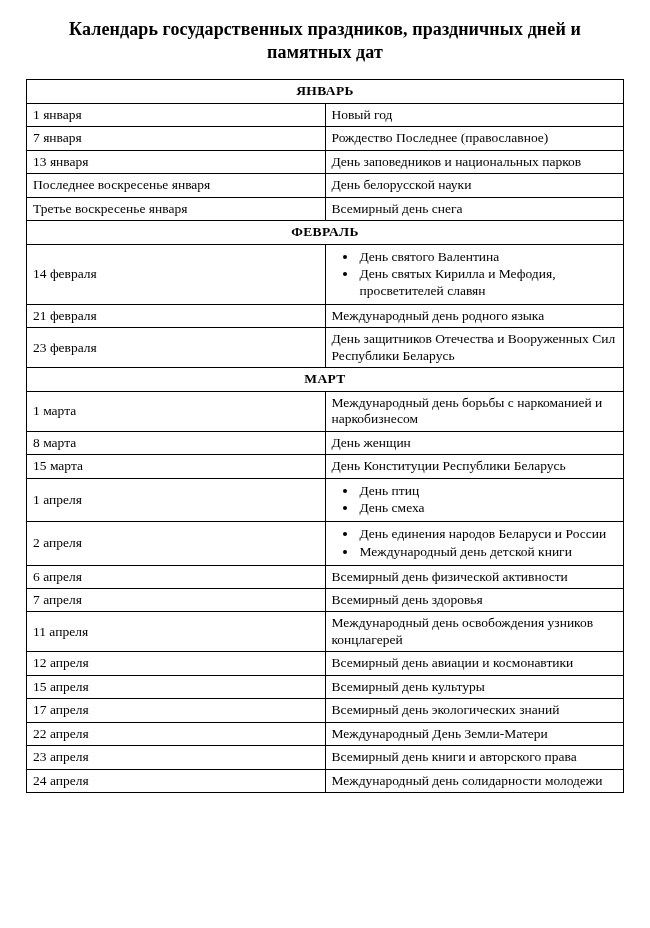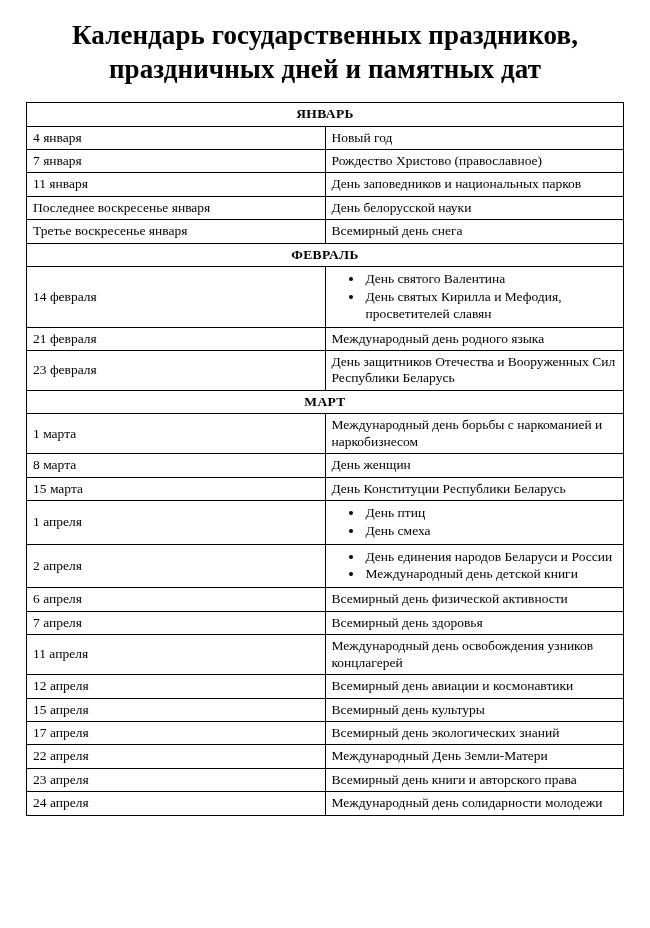--- a/index.html
+++ b/index.html
@@ -13,21 +13,21 @@
     font-family: "Liberation Serif", serif;
     color: #000000;
   }
   .page {
     width: 650px;
     box-sizing: border-box;
     padding: 14px 26px 10px 26px;
   }
   .doc-title {
     text-align: center;
-    font-size: 27px;
+    font-size: 18px;
     font-weight: bold;
     line-height: 1.26;
     margin: 4px 0 16px 0;
     letter-spacing: 0.1px;
   }
   table.calendar {
     width: 100%;
     border-collapse: collapse;
     table-layout: fixed;
     font-size: 13.5px;
@@ -46,54 +46,54 @@
     font-weight: bold;
     letter-spacing: 0.4px;
     padding: 3px 0 3px 0;
   }
   ul.items {
     margin: 0;
     padding: 0 0 0 22px;
     list-style-type: disc;
   }
   ul.items li {
-    margin: 1px 0 1px 10px;
+    margin: 1px 0 1px 4px;
     padding-left: 2px;
     line-height: 1.24;
   }
   .single {
     display: block;
   }
 </style>
 </head>
 <body>
 
 <div class="page">
 
   <h1 class="doc-title">Календарь государственных праздников, праздничных дней и памятных дат</h1>
 
   <table class="calendar">
     <tbody>
         <tr class="month-row">
           <td colspan="2">ЯНВАРЬ</td>
         </tr>
         <tr>
-          <td class="date-cell">4 января</td>
+          <td class="date-cell">1 января</td>
           <td class="event-cell">
             <span class="single">Новый год</span>
           </td>
         </tr>
         <tr>
           <td class="date-cell">7 января</td>
           <td class="event-cell">
-            <span class="single">Рождество Христово (православное)</span>
-          </td>
-        </tr>
-        <tr>
-          <td class="date-cell">11 января</td>
+            <span class="single">Рождество Последнее (православное)</span>
+          </td>
+        </tr>
+        <tr>
+          <td class="date-cell">13 января</td>
           <td class="event-cell">
             <span class="single">День заповедников и национальных парков</span>
           </td>
         </tr>
         <tr>
           <td class="date-cell">Последнее воскресенье января</td>
           <td class="event-cell">
             <span class="single">День белорусской науки</span>
           </td>
         </tr>

